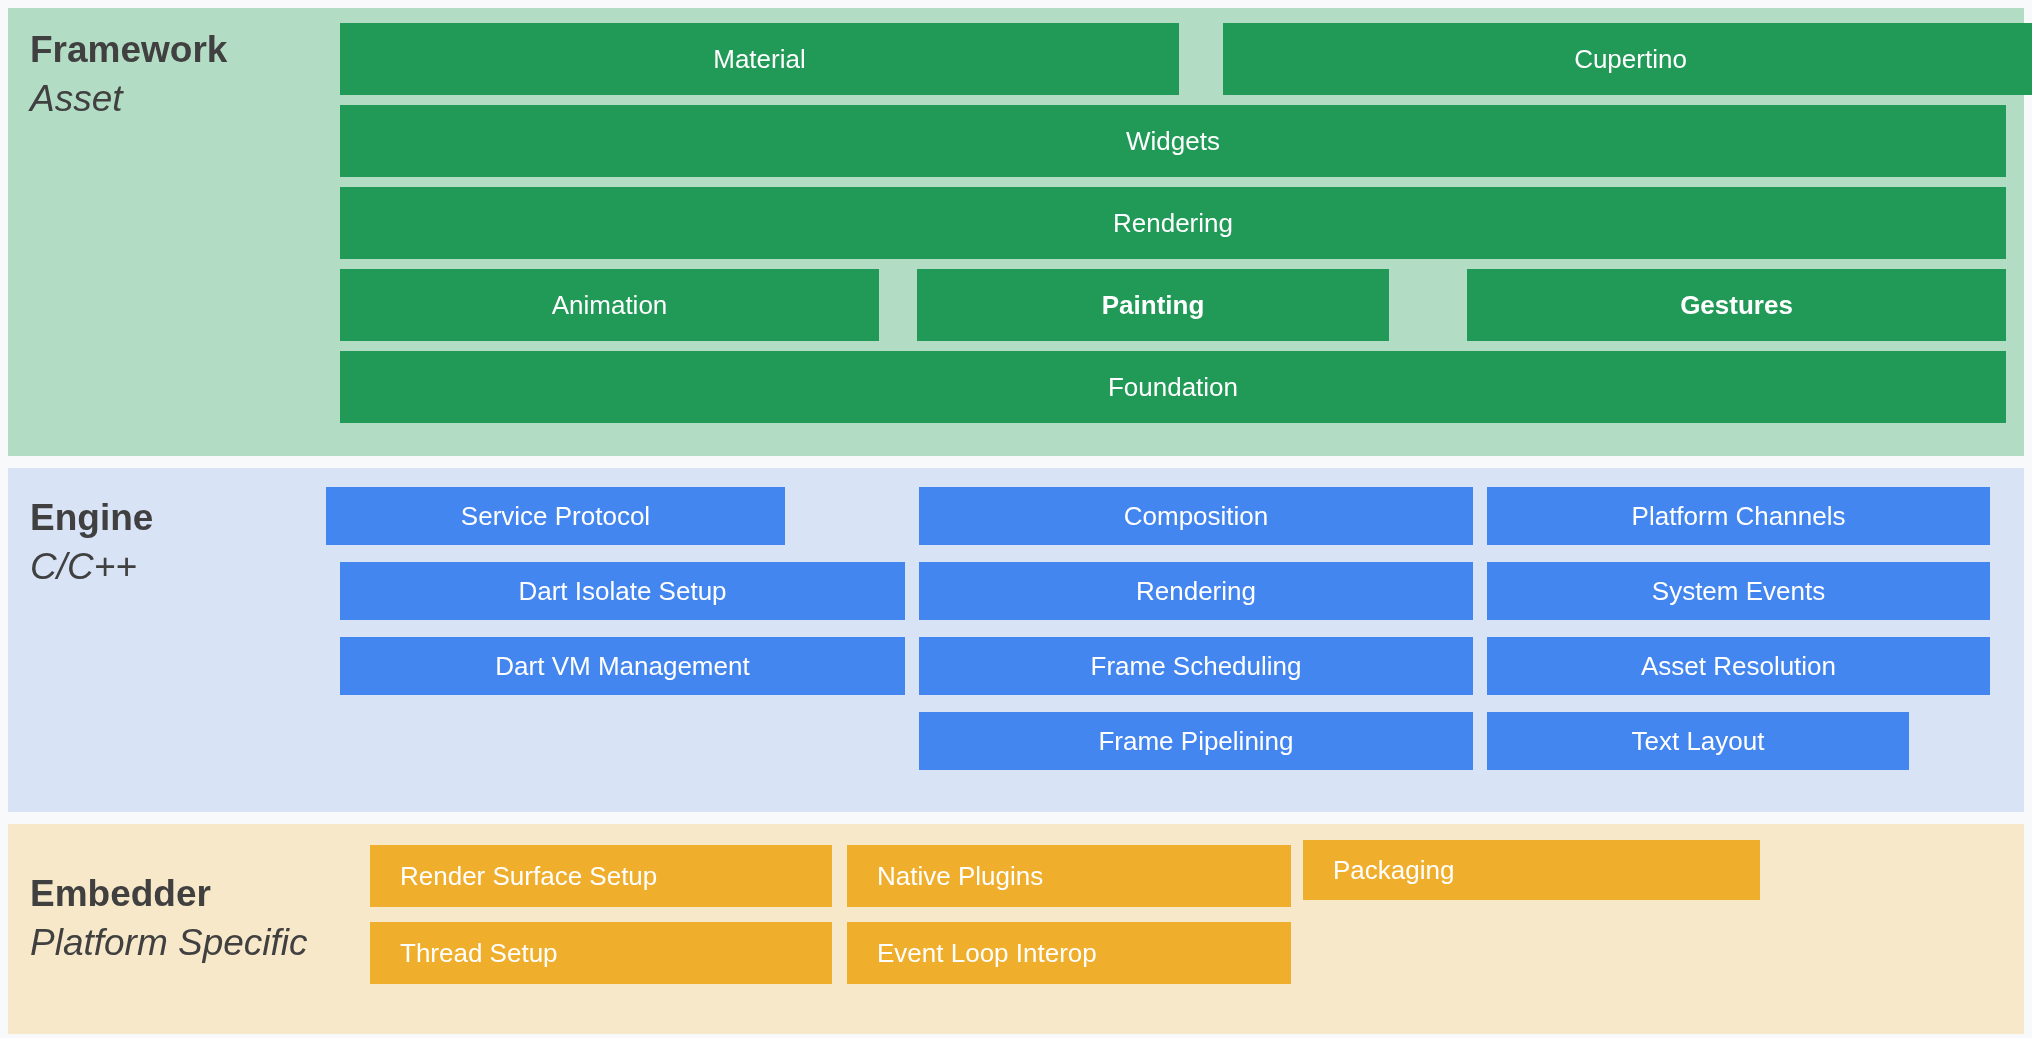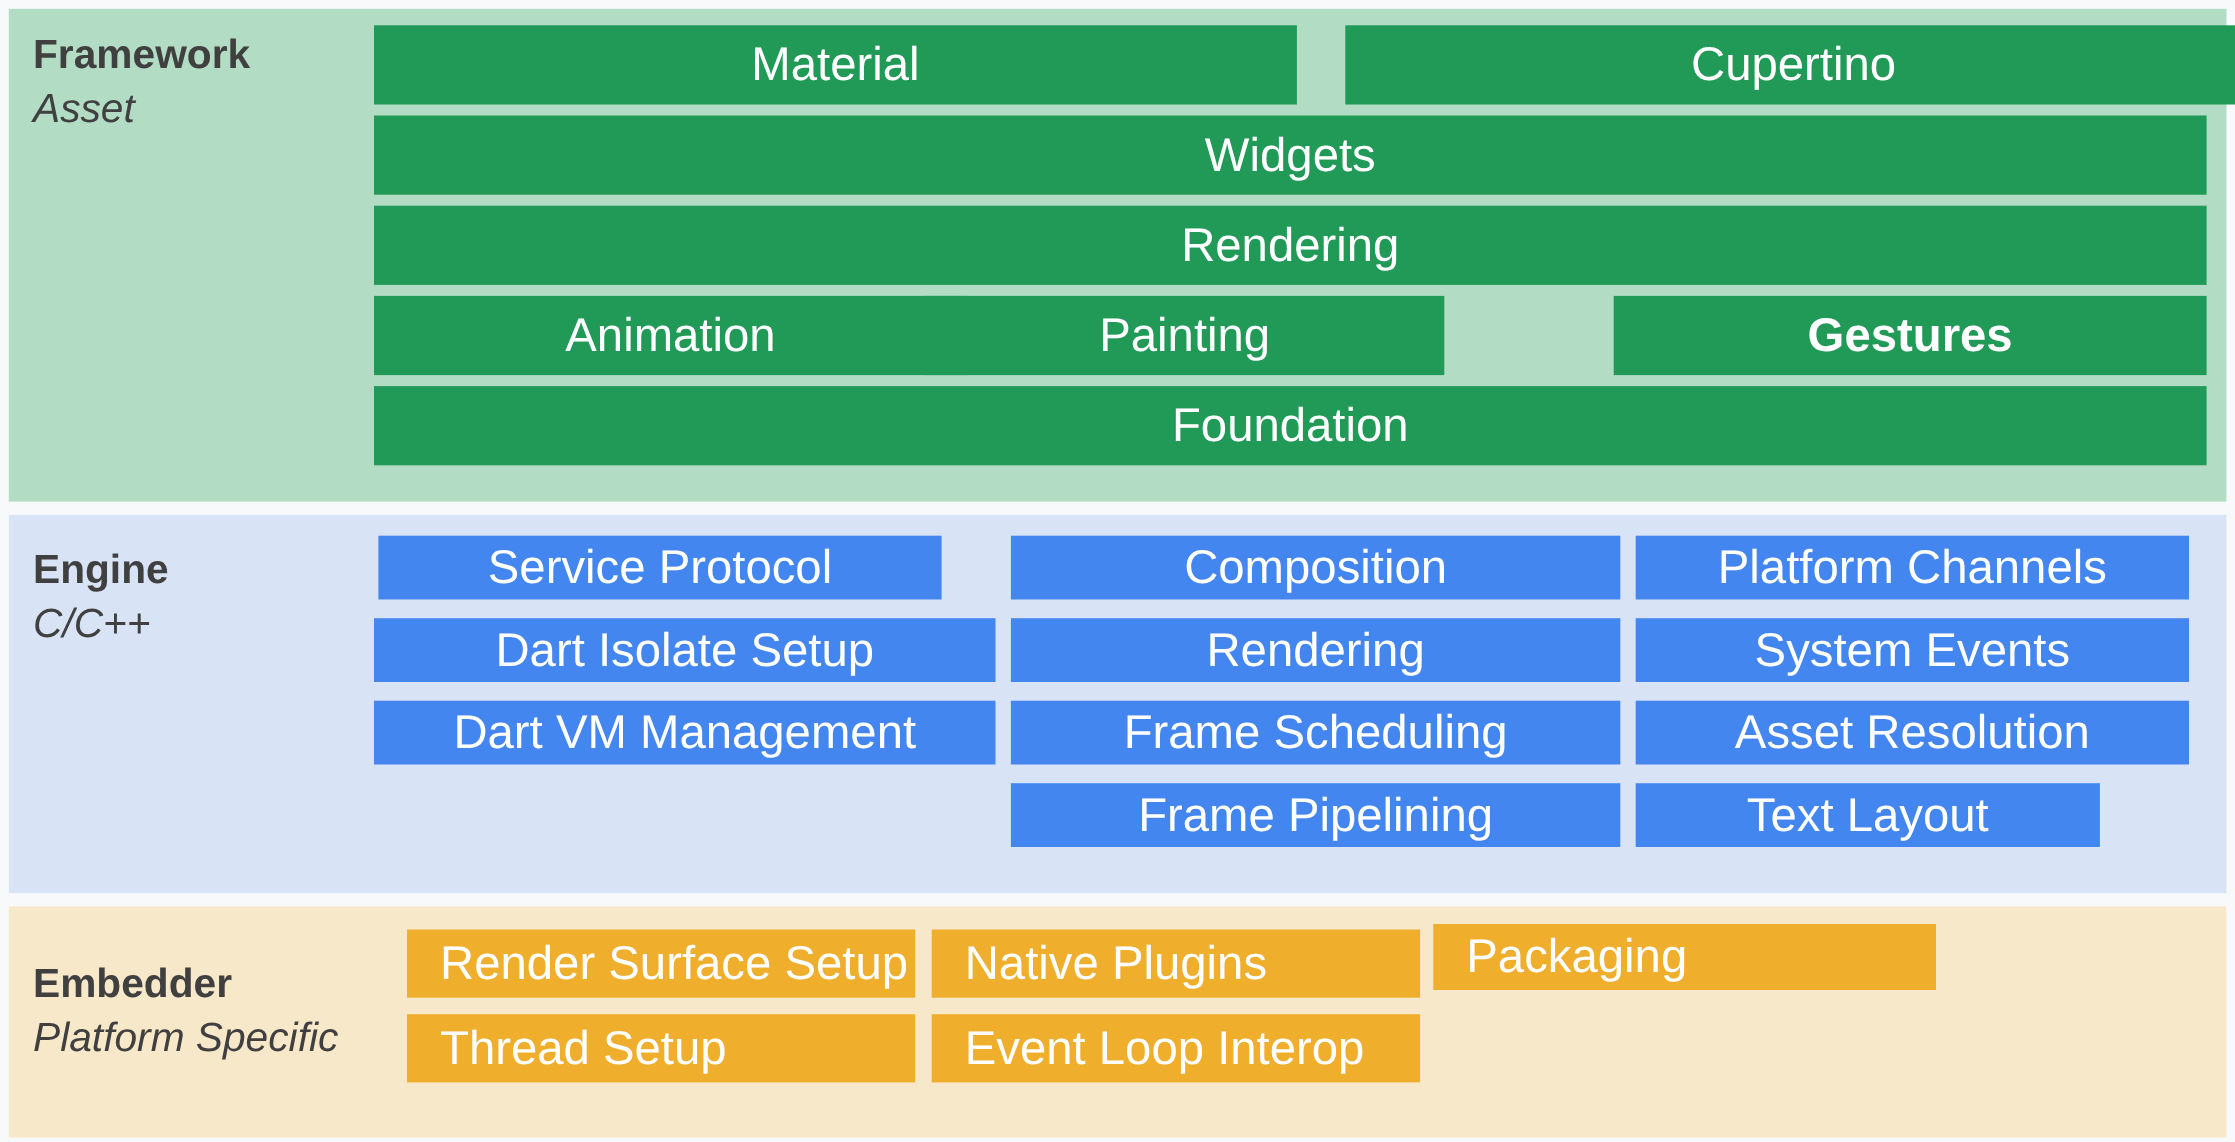--- a/index.html
+++ b/index.html
@@ -53,21 +53,21 @@
     font-style: italic;
     line-height: 1.32;
   }
   .box {
     position: absolute;
     display: flex;
     align-items: center;
     justify-content: center;
     box-sizing: border-box;
     color: var(--box-text, #ffffff);
-    font-size: 43px;
+    font-size: 26px;
     white-space: nowrap;
   }
   .fw-box {
     background: var(--framework-box, #219a58);
     height: 72px;
   }
   .en-box {
     background: var(--engine-box, #4486ef);
     height: 58px;
   }
@@ -77,26 +77,26 @@
     justify-content: flex-start;
     padding-left: 30px;
   }
 
   
   .b-material  { left: 332px;  top: 15px;  width: 839px; }
   .b-cupertino { left: 1183px; top: 15px;  width: 815px; margin-left: 32px; }
   .b-widgets   { left: 332px;  top: 97px;  width: 1666px; }
   .b-fw-rendering { left: 332px; top: 179px; width: 1666px; }
   .b-animation { left: 332px;  top: 261px; width: 539px; }
-  .b-painting  { left: 833px;  top: 261px; width: 472px; }
+  .b-painting  { left: 909px;  top: 261px; width: 472px; font-weight: bold; }
   .b-gestures  { left: 1459px; top: 261px; width: 539px; font-weight: bold; }
   .b-foundation { left: 332px; top: 343px; width: 1666px; }
 
   
-  .b-service-protocol   { left: 336px;  top: 19px;  width: 512px; }
+  .b-service-protocol   { left: 318px;  top: 19px;  width: 459px; }
   .b-composition        { left: 911px;  top: 19px;  width: 554px; }
   .b-platform-channels  { left: 1479px; top: 19px;  width: 503px; }
   .b-dart-isolate-setup { left: 332px;  top: 94px;  width: 565px; }
   .b-en-rendering       { left: 911px;  top: 94px;  width: 554px; }
   .b-system-events      { left: 1479px; top: 94px;  width: 503px; }
   .b-dart-vm-management { left: 332px;  top: 169px; width: 565px; }
   .b-frame-scheduling   { left: 911px;  top: 169px; width: 554px; }
   .b-asset-resolution   { left: 1479px; top: 169px; width: 503px; }
   .b-frame-pipelining   { left: 911px;  top: 244px; width: 554px; }
   .b-text-layout        { left: 1479px; top: 244px; width: 422px; }

